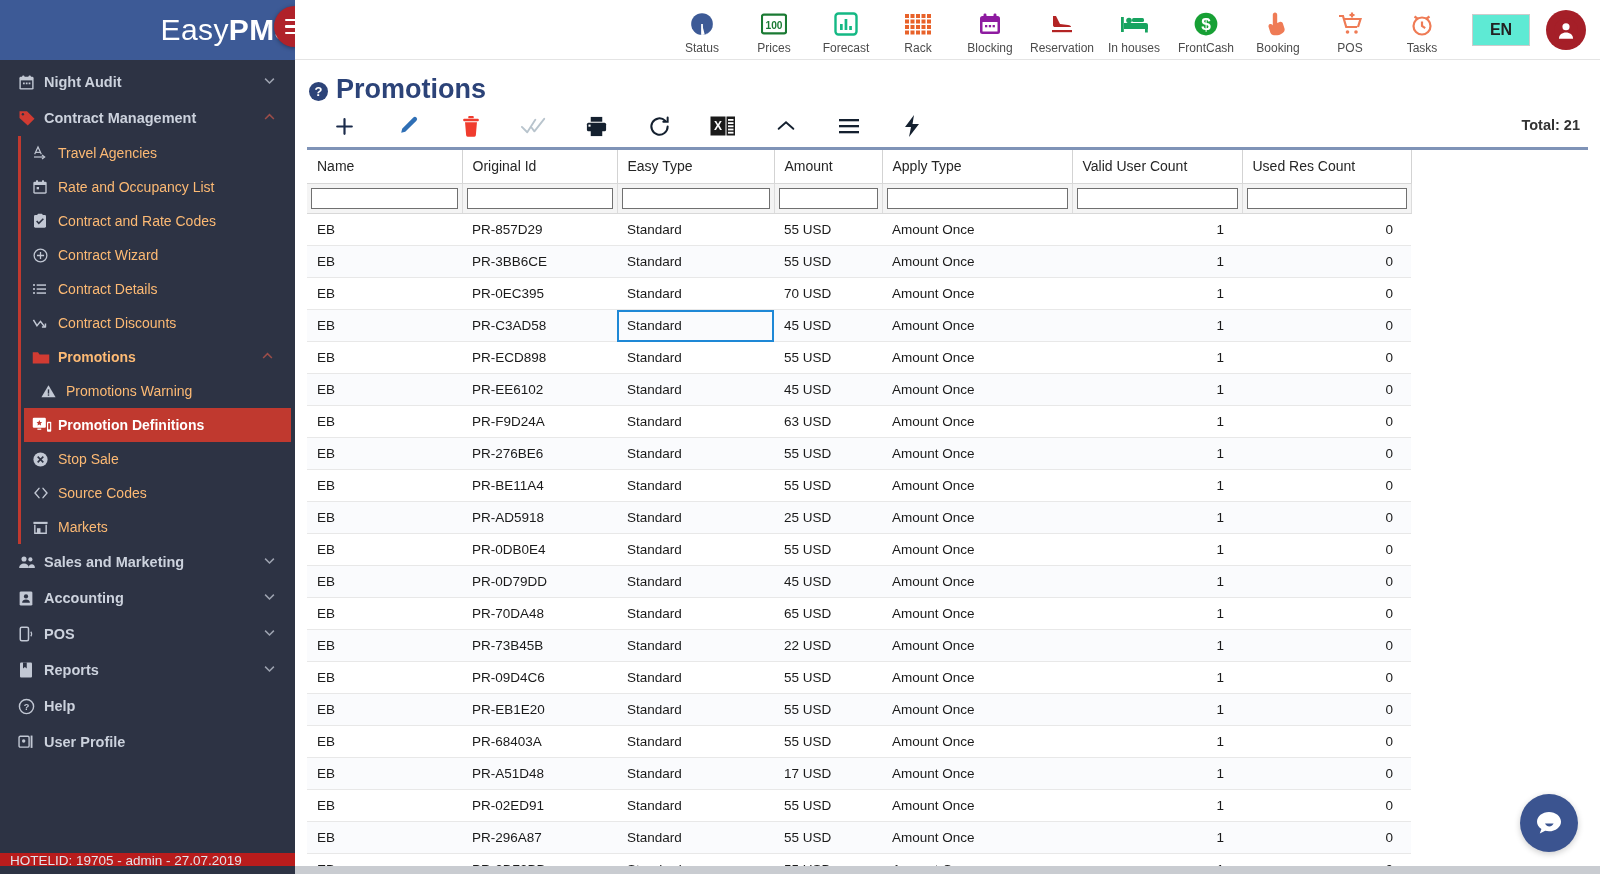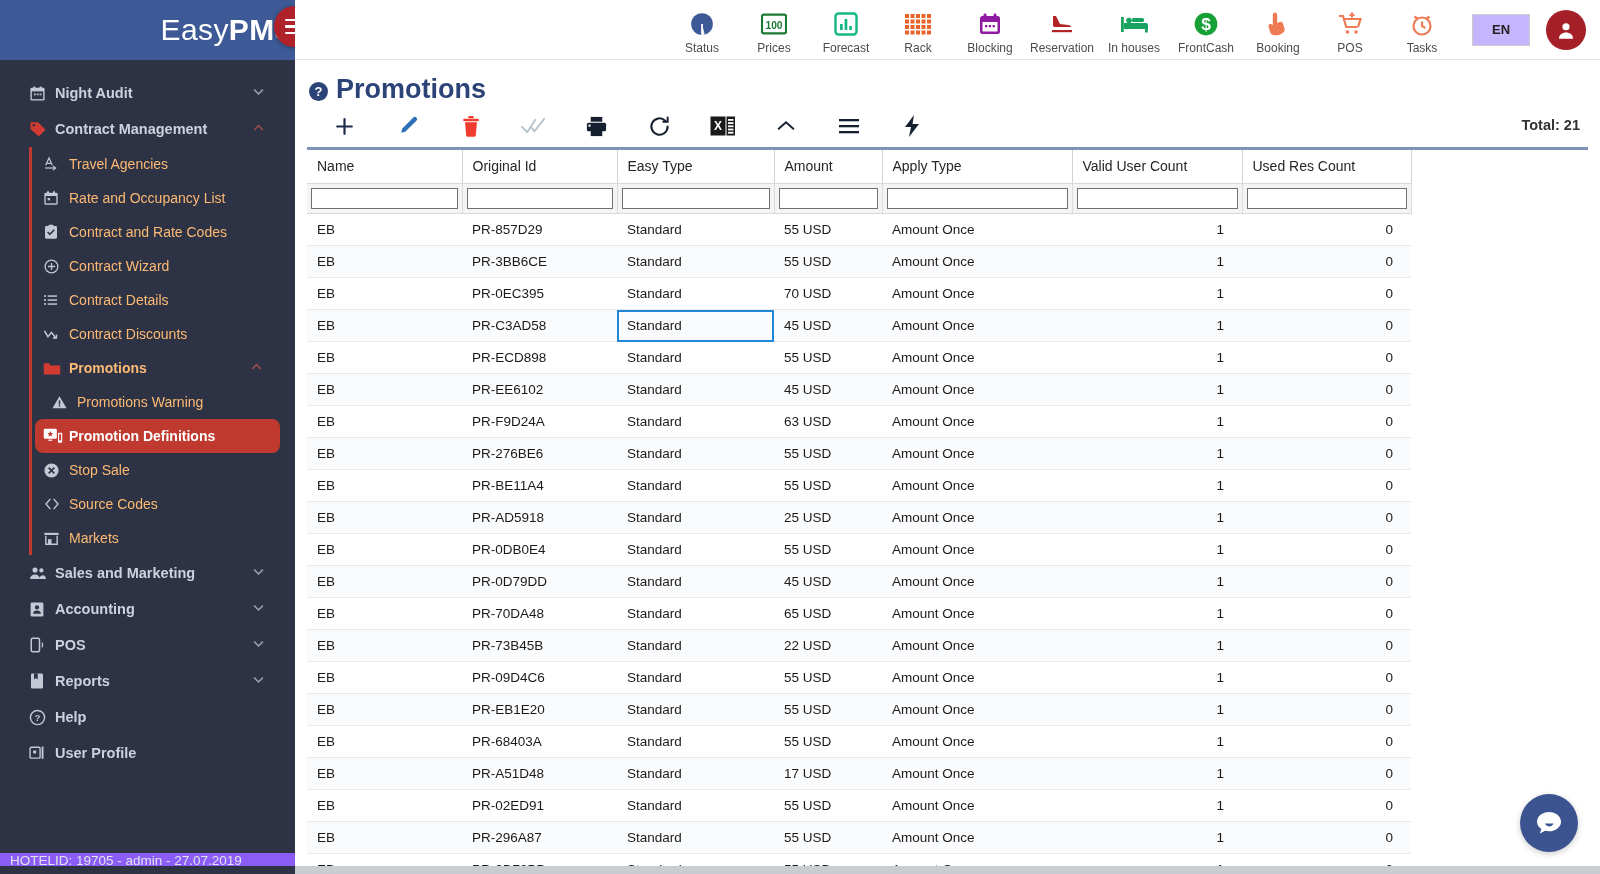--- a/index.html
+++ b/index.html
@@ -32,21 +32,21 @@
     position: absolute; right: -20px; top: 6px;
     width: 41px; height: 41px; border-radius: 50%;
     background: #b0222a;
     display: flex; flex-direction: column;
     align-items: center; justify-content: center; gap: 4px;
     box-shadow: 0 1px 4px rgba(0,0,0,.35);
     cursor: pointer;
   }
   .hamburger i { display: block; width: 19px; height: 2.6px; background: #fff; border-radius: 1px; }
 
-  .menu { padding: 15px; }
+  .menu { padding: 4px; }
   .m-row {
     display: flex; align-items: center;
     height: 34px; padding-left: 14px;
     color: #c2c8d4; font-size: 14.5px;
     cursor: pointer; position: relative;
   }
   .m-row.group { font-weight: 700; color: #ccd2dd; height: 36px; }
   .m-row .ico {
     width: 26px; height: 18px; flex: 0 0 26px;
     display: flex; align-items: center; justify-content: flex-start;
@@ -55,52 +55,52 @@
   .m-row .chev { margin-right: 14px; opacity: .75; }
 
   .sub { position: relative; }
   .sub::before {
     content: ""; position: absolute; left: 14px; top: 0; bottom: 0;
     width: 3px; background: #c0392f;
   }
   .m-row.child { padding-left: 28px; font-size: 14px; color: #fdba74; }
   .m-row.child.active {
     background: #c0392f; color: #fff; font-weight: 700;
-    margin-left: 20px; padding-left: 8px; border-radius: 8px;
+    margin-left: 20px; padding-left: 8px; border-radius: 0;
   }
   .sub2 { position: relative; }
   .sub2::before {
     content: ""; position: absolute; left: 14px; top: 2px; bottom: 2px;
     width: 3px; background: #c0392f;
   }
   .footer-id {
     position: absolute; left: 0; bottom: 6px; width: 295px;
     color: #dfe3ea; font-size: 13.5px; padding-left: 10px;
-    background: #8b5cf6;
+    background: #b91c1c;
   }
 
   
   .topbar {
     position: absolute; left: 295px; top: 0;
     width: 1305px; height: 60px; background: #fff;
     display: flex; align-items: center; justify-content: flex-end;
     padding-right: 14px;
     border-bottom: 1px solid #e4e4e4;
   }
   .nav-items { display: flex; align-items: flex-start; gap: 0; }
   .nav-item {
     width: 72px; display: flex; flex-direction: column;
     align-items: center; justify-content: center;
     cursor: pointer; padding-top: 4px;
   }
   .nav-item .ni { height: 30px; display: flex; align-items: center; }
   .nav-item .nl { font-size: 12px; color: #4c4c4c; margin-top: 2px; }
   .lang-btn {
-    width: 58px; height: 32px; border: 1px solid #ccc; background: #c4b5fd;
-    font-size: 13px; font-weight: 700; color: #222; margin-left: 14px;
+    width: 58px; height: 32px; border: 1px solid #ccc; background: #5eead4;
+    font-size: 16px; font-weight: 700; color: #222; margin-left: 14px;
     display: flex; align-items: center; justify-content: center; cursor: pointer;
   }
   .avatar-btn {
     width: 40px; height: 40px; border-radius: 50%; background: #a51f28;
     margin-left: 16px; display: flex; align-items: center; justify-content: center;
     cursor: pointer;
   }
 
   
   .content {

